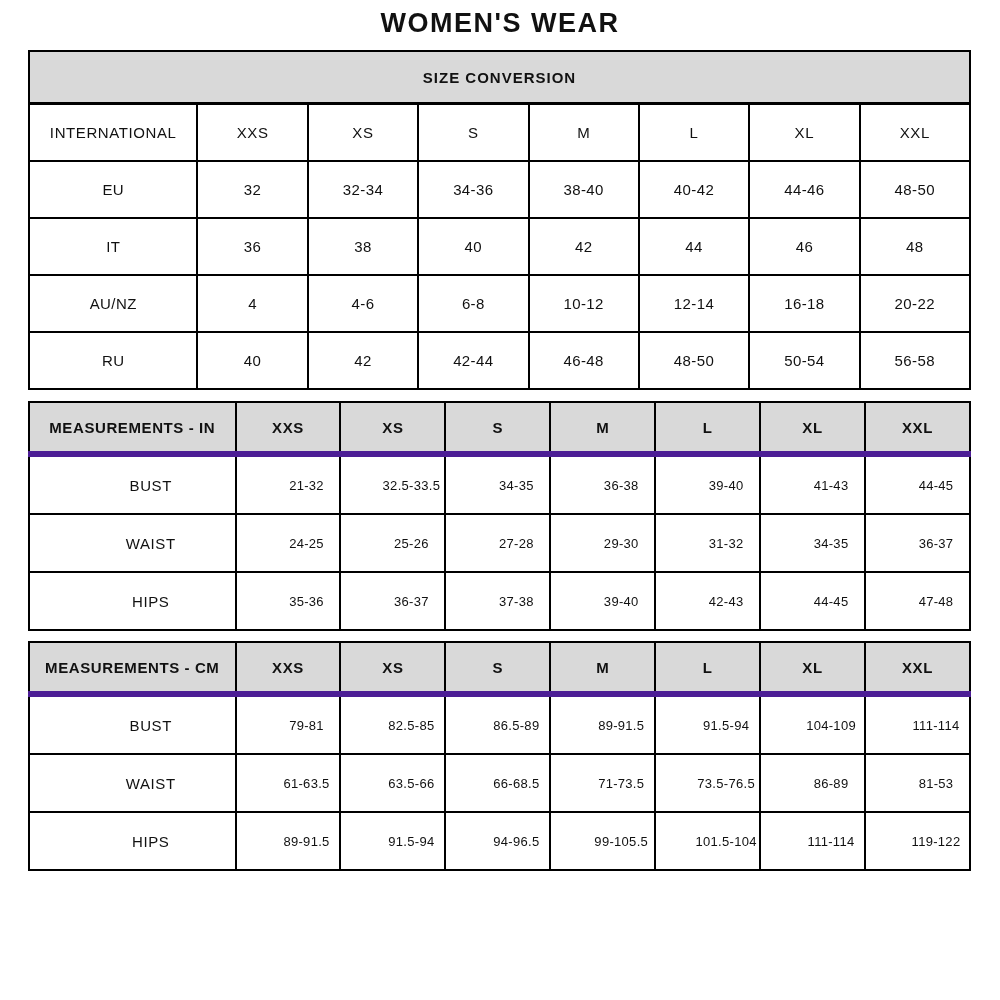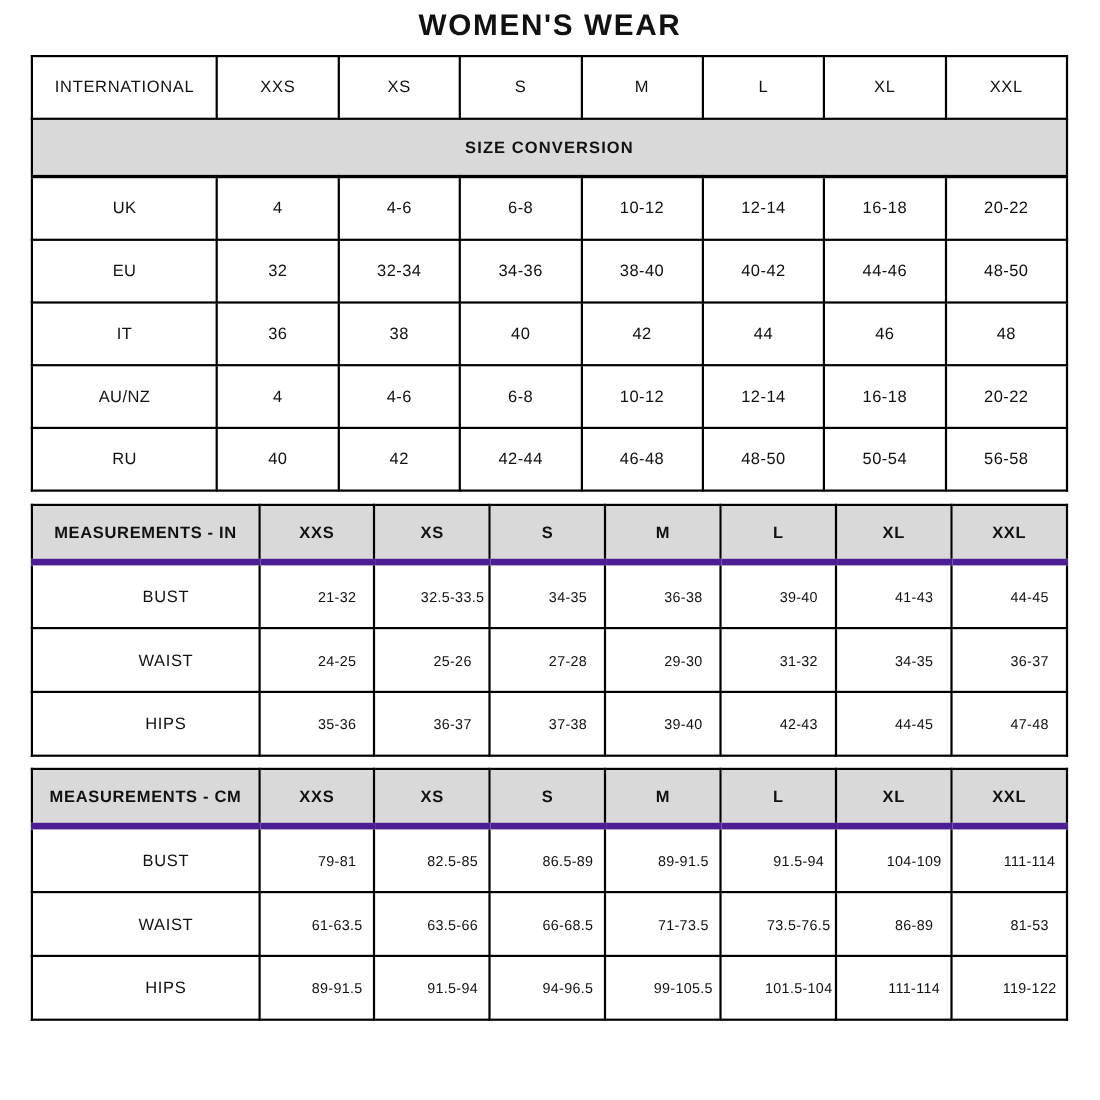--- a/index.html
+++ b/index.html
@@ -81,43 +81,33 @@
       <col class="c-val1">
       <col class="c-val1">
       <col class="c-val1">
     <col class="c-val1">
       <col class="c-val1">
       <col class="c-val1">
       <col class="c-val1">
   </colgroup>
   <tbody>
     <tr>
+      <th class="tbl-title" colspan="8">SIZE CONVERSION</th>
+    </tr>
+    <tr>
       <td class="ch">INTERNATIONAL</td>
       <td class="ch">XXS</td>
       <td class="ch">XS</td>
       <td class="ch">S</td>
       <td class="ch">M</td>
       <td class="ch">L</td>
       <td class="ch">XL</td>
       <td class="ch">XXL</td>
     </tr>
     <tr>
-      <th class="tbl-title" colspan="8">SIZE CONVERSION</th>
-    </tr>
-    <tr>
-      <td class="lbl">UK</td>
-      <td>4</td>
-      <td>4-6</td>
-      <td>6-8</td>
-      <td>10-12</td>
-      <td>12-14</td>
-      <td>16-18</td>
-      <td>20-22</td>
-    </tr>
-    <tr>
       <td class="lbl">EU</td>
       <td>32</td>
       <td>32-34</td>
       <td>34-36</td>
       <td>38-40</td>
       <td>40-42</td>
       <td>44-46</td>
       <td>48-50</td>
     </tr>
     <tr>

